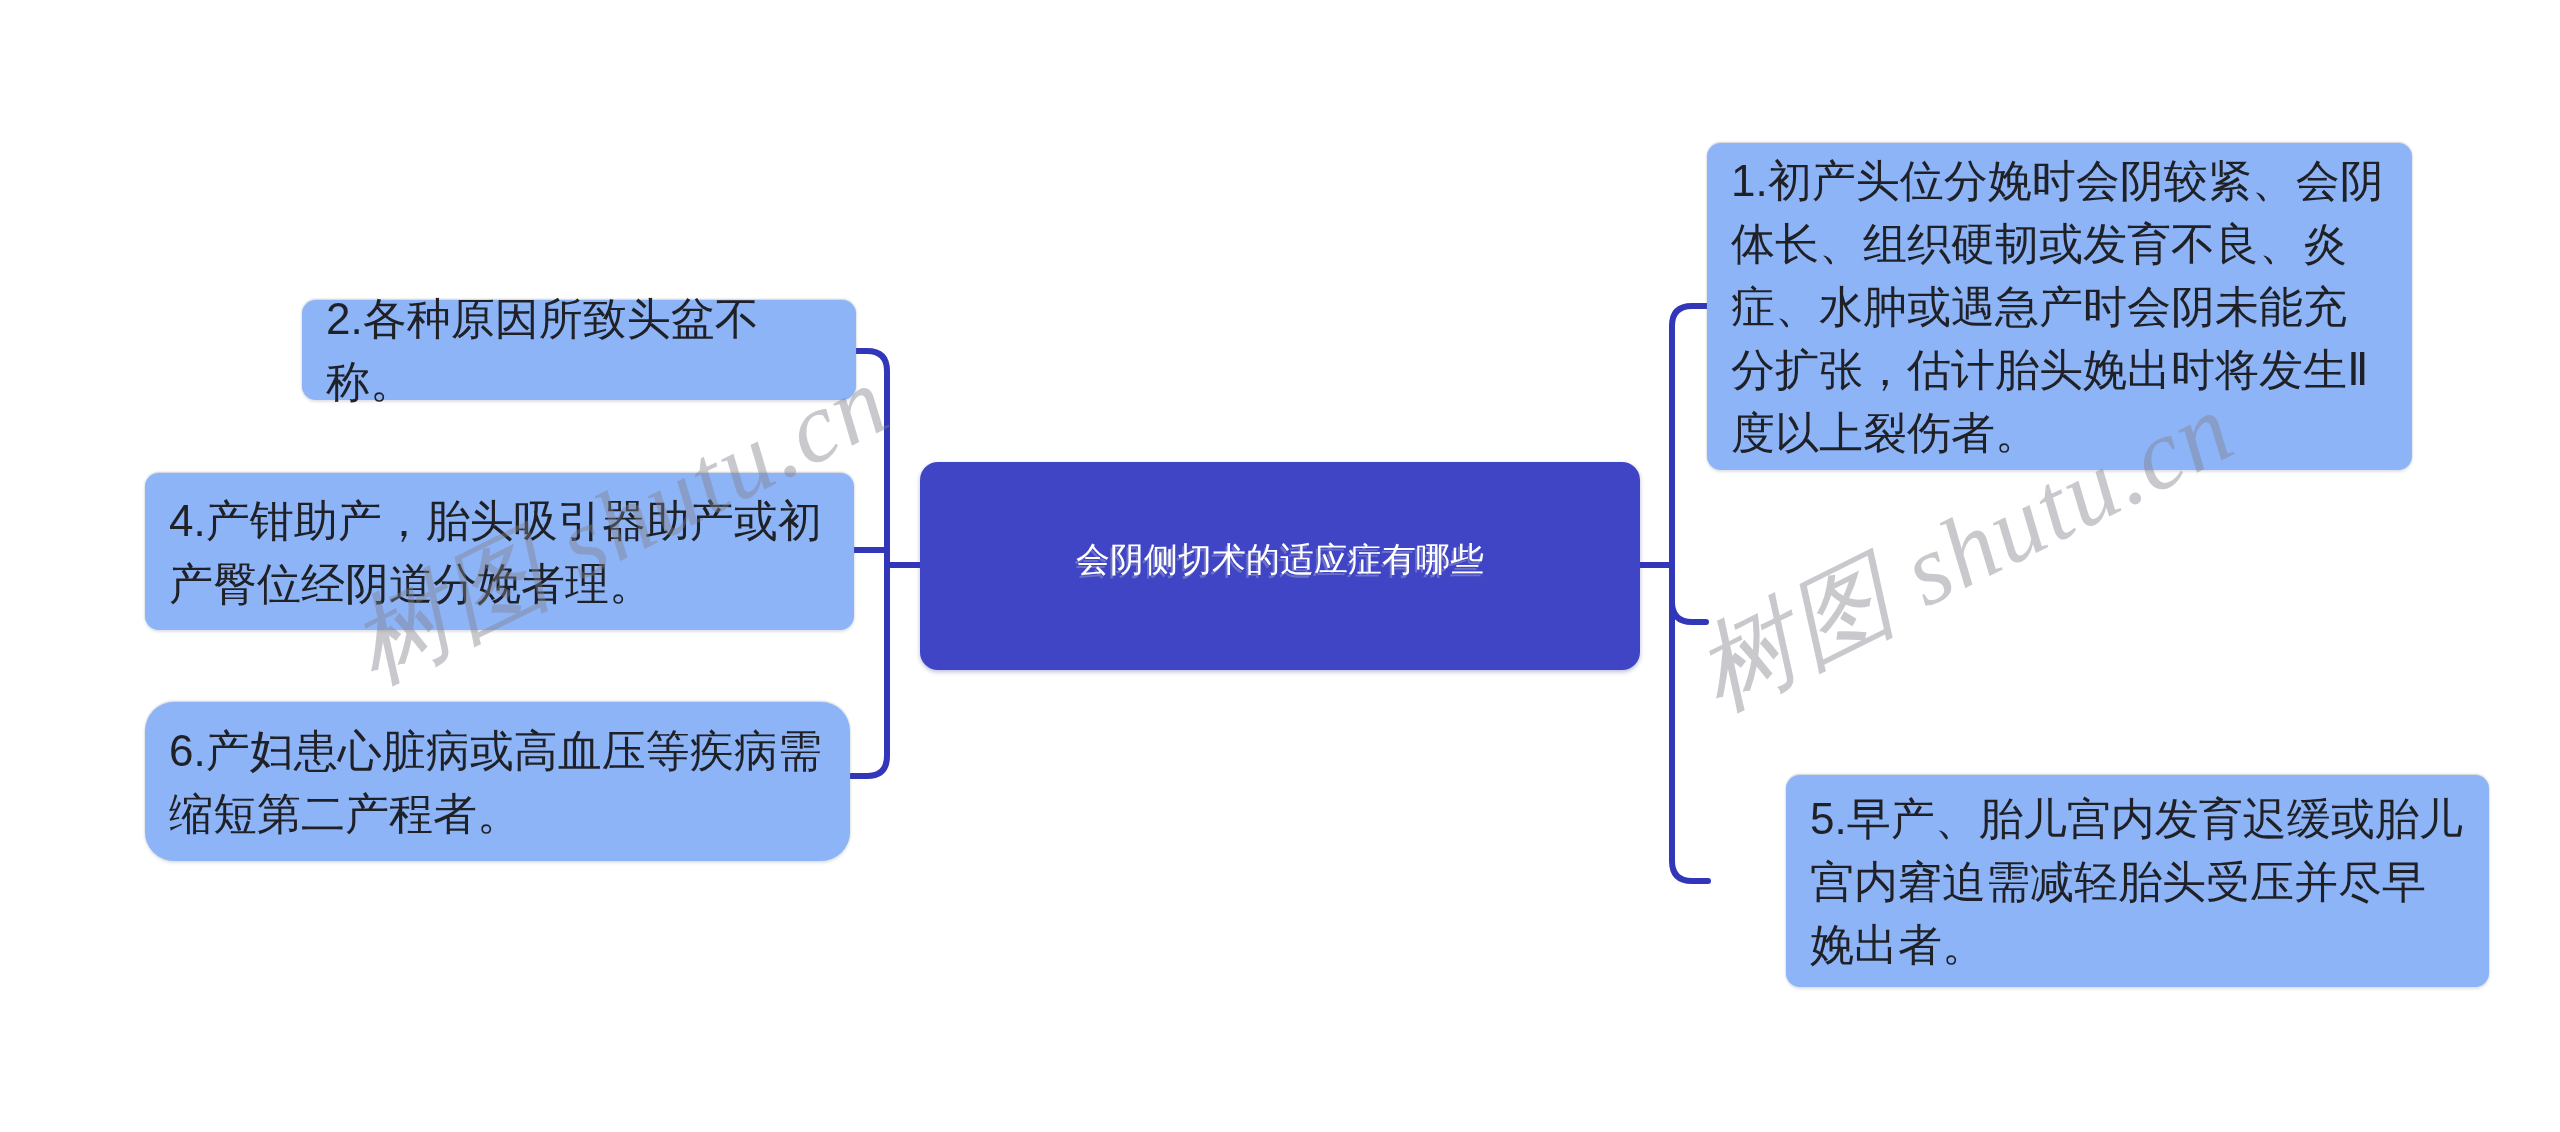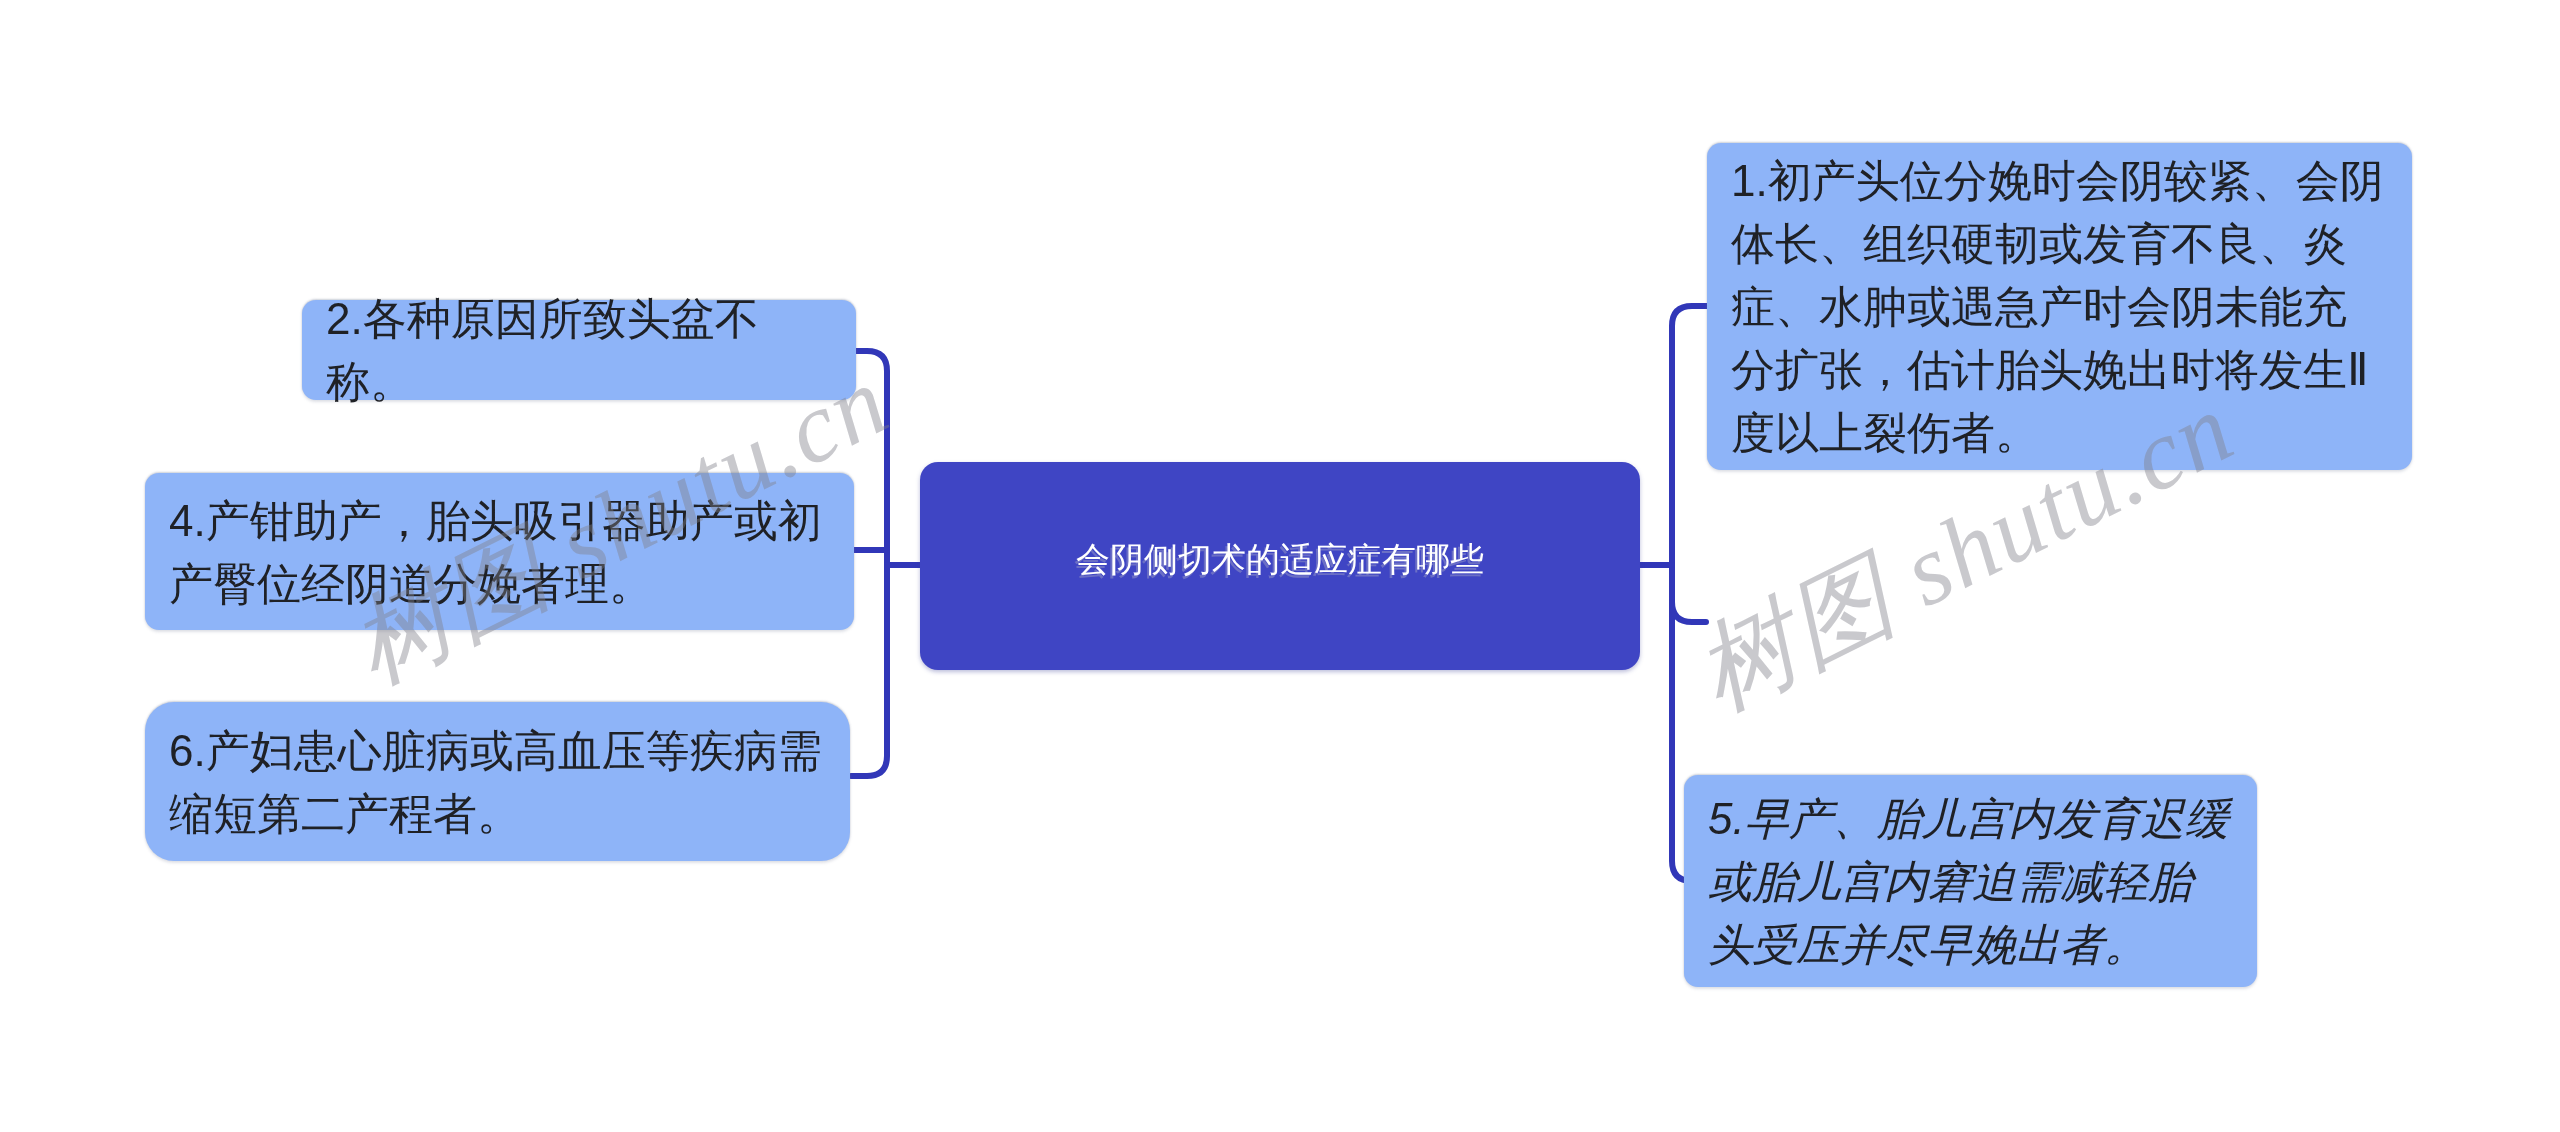--- a/index.html
+++ b/index.html
@@ -96,19 +96,19 @@
 
   <div class="node node-light" style="left:302px; top:300px; width:554px; height:100px;">2.各种原因所致头盆不称。</div>
 
   <div class="node node-light" style="left:145px; top:473px; width:709px; height:157px;">4.产钳助产，胎头吸引器助产或初产臀位经阴道分娩者理。</div>
 
   <div class="node node-light" style="left:145px; top:702px; width:705px; height:159px;border-radius:29px;">6.产妇患心脏病或高血压等疾病需缩短第二产程者。</div>
 
   <div class="node node-light" style="left:1707px; top:143px; width:705px; height:327px;">1.初产头位分娩时会阴较紧、会阴体长、组织硬韧或发育不良、炎症、水肿或遇急产时会阴未能充分扩张，估计胎头娩出时将发生Ⅱ度以上裂伤者。</div>
 
 
-  <div class="node node-light" style="left:1684px; top:775px; width:573px; height:212px;font-style:italic;">5.早产、胎儿宫内发育迟缓或胎儿宫内窘迫需减轻胎头受压并尽早娩出者。</div>
+  <div class="node node-light" style="left:1786px; top:775px; width:703px; height:212px;">5.早产、胎儿宫内发育迟缓或胎儿宫内窘迫需减轻胎头受压并尽早娩出者。</div>
 
   <div class="watermark" style="left:620px; top:525px;">树图 shutu.cn</div>
 
   <div class="watermark" style="left:1965px; top:552px;">树图 shutu.cn</div>
 
 </div>
 
 </body></html>

